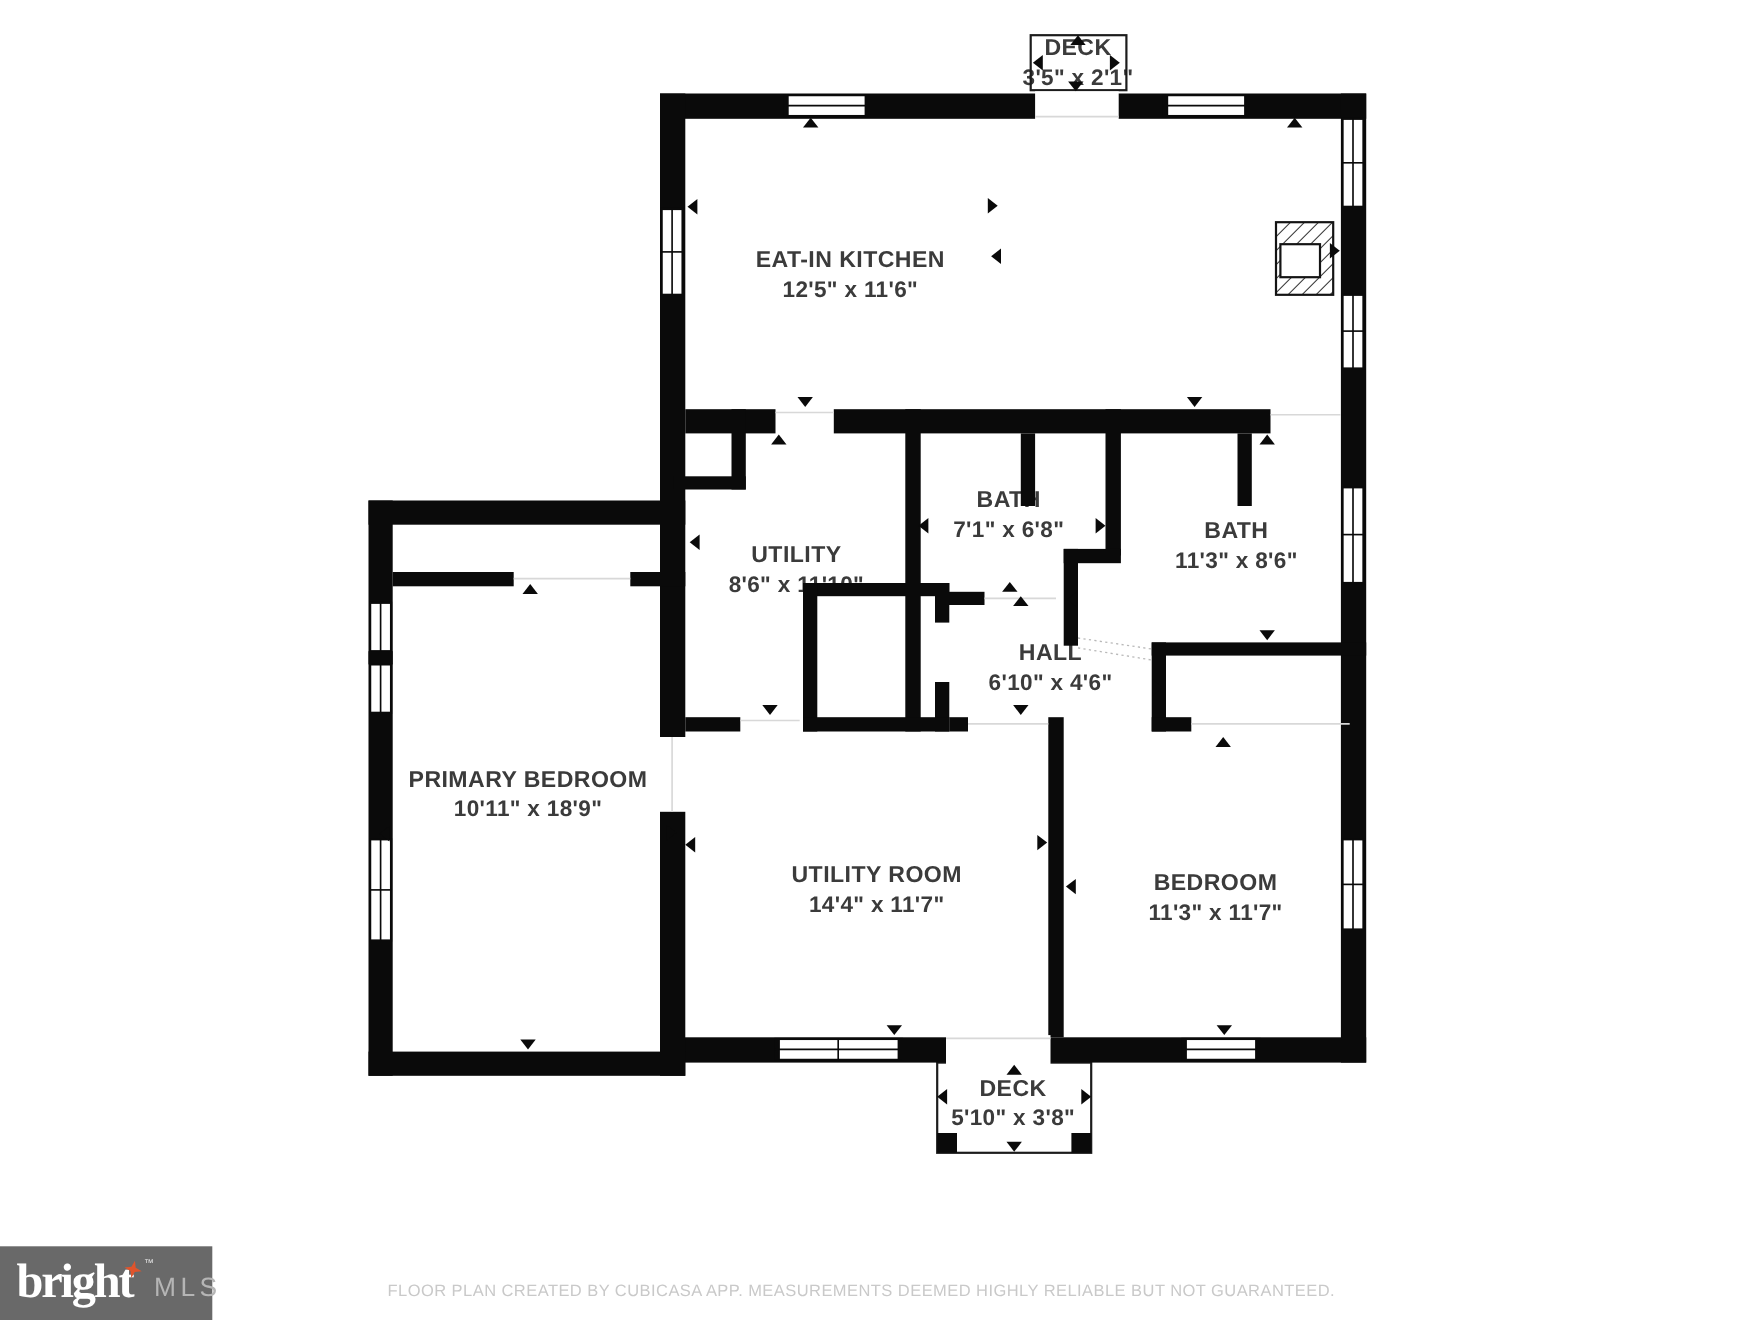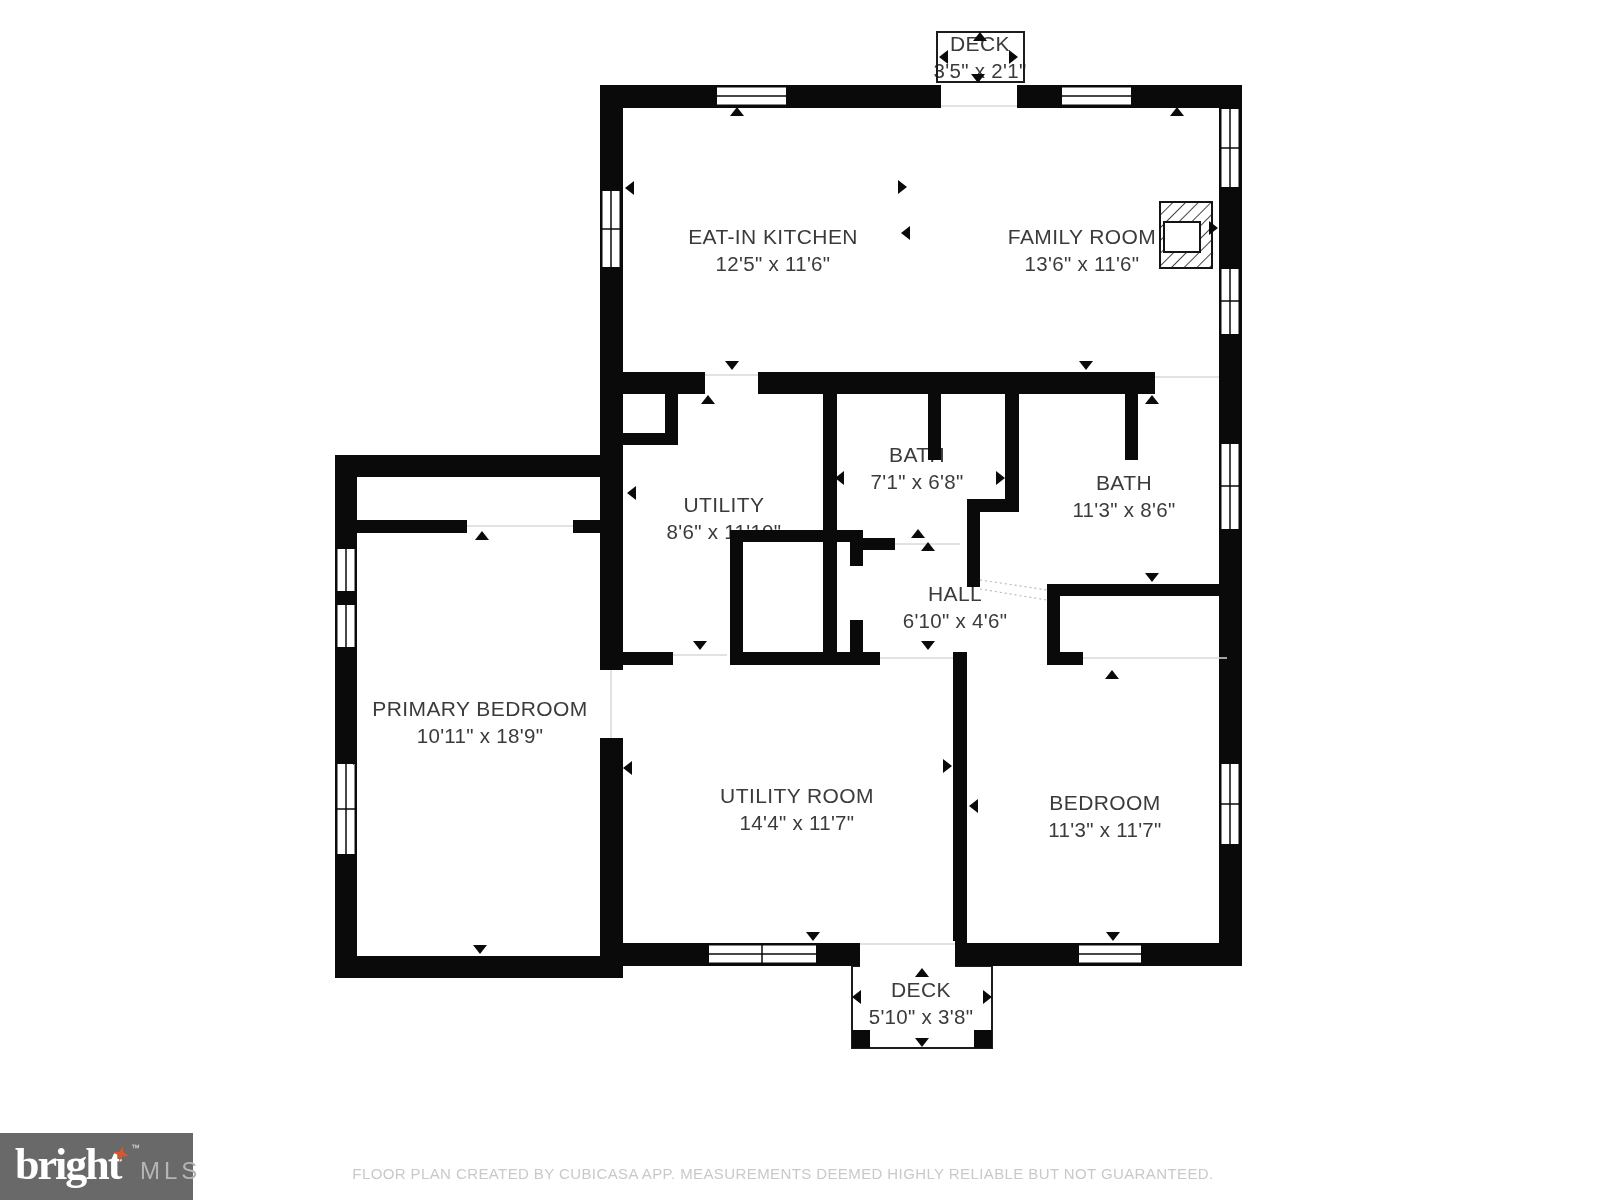--- a/index.html
+++ b/index.html
@@ -9,21 +9,21 @@
   .w{fill:var(--wall);}
   .gap{fill:#ffffff;}
   .win{fill:#ffffff;stroke:var(--wall);stroke-width:2;}
   .wl{stroke:var(--wall);stroke-width:1.5;}
   .cap{fill:var(--wall);}
   .ol{stroke:#d8d8d8;stroke-width:1.5;}
   .dot{stroke:#b9b9b9;stroke-width:1.2;stroke-dasharray:2 3;fill:none;}
   .thin{fill:none;stroke:#1c1c1c;stroke-width:2;}
   .tri{fill:var(--wall);}
   .room-label{position:absolute;z-index:1;transform:translate(-50%,-50%);text-align:center;
-              color:var(--label);white-space:nowrap;}
+              color:var(--label);white-space:nowrap;font-weight:bold;}
   .room-label span{display:block;line-height:27px;}
   .rname{font-size:21px;letter-spacing:.4px;}
   .rdims{font-size:20.5px;letter-spacing:.3px;}
   .disclaimer{position:absolute;z-index:3;top:1148px;left:0;width:1566px;text-align:center;
               font-size:15px;color:var(--disclaimer);letter-spacing:.4px;margin-top:17px;}
   .logo{position:absolute;z-index:3;left:0;top:1133px;width:193px;height:67px;
         background:var(--logo-bg);box-sizing:border-box;padding-left:15px;}
   .logo-brand{font-family:"Liberation Serif",serif;font-weight:700;font-size:44px;
               color:#fff;line-height:64px;letter-spacing:-2px;margin-top:32px;}
   .logo-star{position:absolute;left:112px;top:12px;}
@@ -36,24 +36,20 @@
 
 <div id="stage">
 
   <div class="room-label" style="left:980px;top:57px">
       <span class="rname">DECK</span>
       <span class="rdims">3'5" x 2'1"</span>
     </div>
   <div class="room-label" style="left:773px;top:250px">
       <span class="rname">EAT-IN KITCHEN</span>
       <span class="rdims">12'5" x 11'6"</span>
-    </div>
-  <div class="room-label" style="left:1082px;top:250px">
-      <span class="rname">FAMILY ROOM</span>
-      <span class="rdims">13'6" x 11'6"</span>
     </div>
   <div class="room-label" style="left:917px;top:468px">
       <span class="rname">BATH</span>
       <span class="rdims">7'1" x 6'8"</span>
     </div>
   <div class="room-label" style="left:1124px;top:496px">
       <span class="rname">BATH</span>
       <span class="rdims">11'3" x 8'6"</span>
     </div>
   <div class="room-label" style="left:724px;top:518px">

